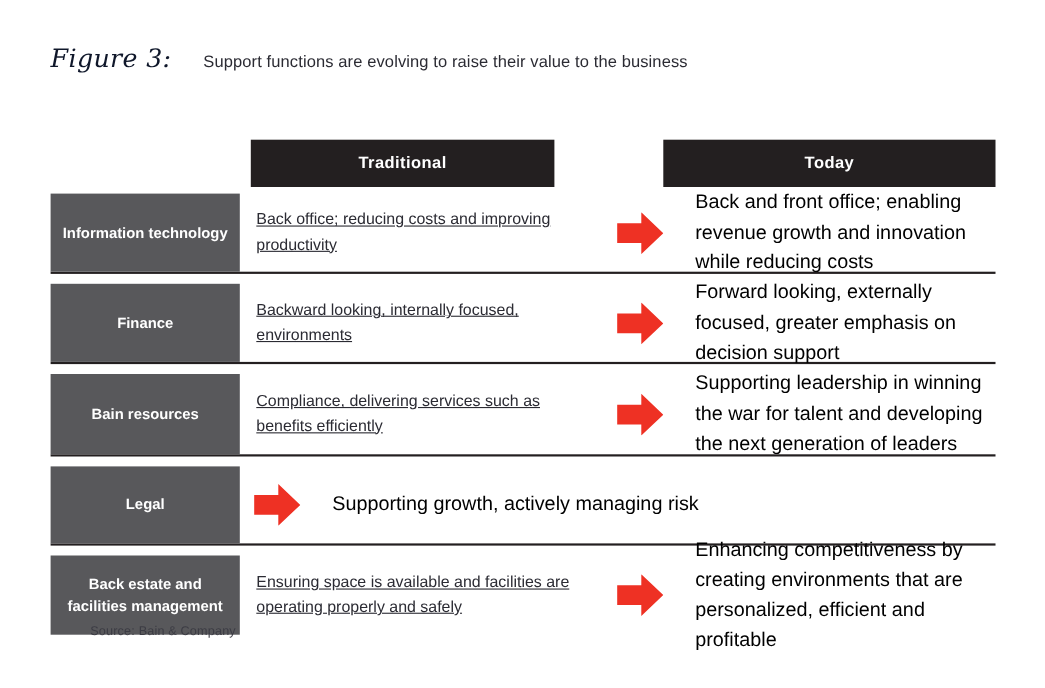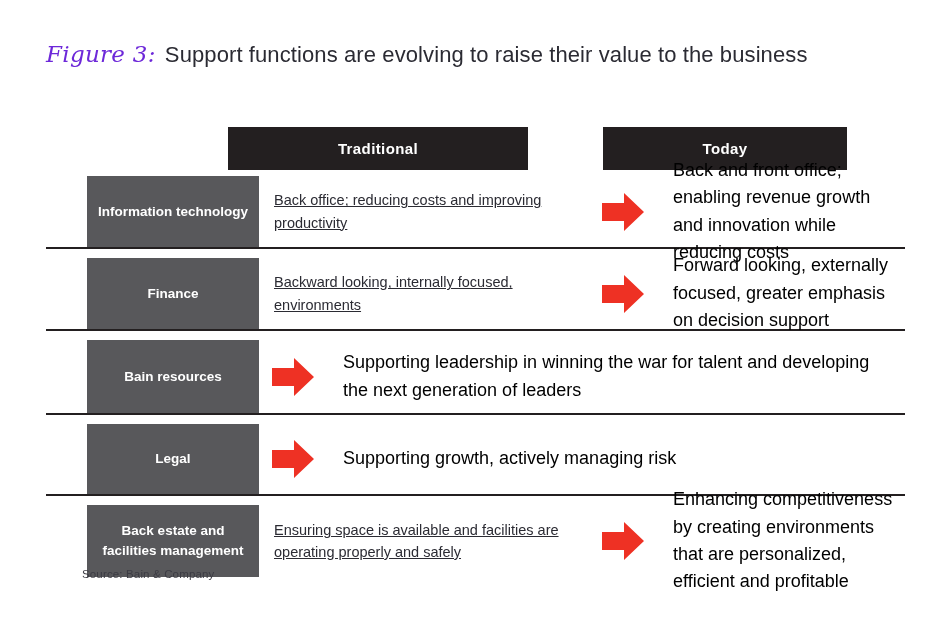--- a/index.html
+++ b/index.html
@@ -22,47 +22,48 @@
     left: 46px;
     top: 41px;
     display: flex;
     align-items: baseline;
     white-space: nowrap;
   }
   .fig-label {
     font-family: "DejaVu Serif", serif;
     font-style: italic;
     font-size: 23px;
-    color: #6d28d9;
+    color: #0f172a;
     letter-spacing: 0.3px;
     margin-right: 9px;
   }
   .fig-title {
     font-family: "Liberation Sans", sans-serif;
-    font-size: 22px;
+    font-size: 15px;
     color: #2b2b33;
     letter-spacing: 0.1px;
+    margin-left: 20px;
   }
 
   
   .hdr {
     position: absolute;
     top: 127px;
     height: 43px;
     background: #231f20;
     color: #ffffff;
     font-size: 15px;
     font-weight: bold;
     letter-spacing: 0.4px;
     display: flex;
     align-items: center;
     justify-content: center;
   }
-  .hdr-traditional { left: 228px; width: 300px; }
-  .hdr-today       { left: 603px; width: 244px; }
+  .hdr-traditional { left: 228px; width: 276px; }
+  .hdr-today       { left: 603px; width: 302px; }
 
   
   .table {
     position: absolute;
     left: 46px;
     top: 176px;
     width: 859px;
   }
 
   .fn-cell {
@@ -72,21 +73,20 @@
     color: #ffffff;
     font-size: 13.5px;
     font-weight: bold;
     line-height: 1.45;
     text-align: center;
     display: flex;
     align-items: center;
     justify-content: center;
     padding: 0 6px;
     box-sizing: border-box;
-    margin-left: 41px;
   }
 
   .trad-cell {
     flex: 0 0 330px;
     width: 330px;
     padding: 0 18px 0 15px;
     box-sizing: border-box;
     display: flex;
     align-items: center;
     font-size: 14.5px;
@@ -191,20 +191,21 @@
       </div>
       <div class="today-cell">Forward looking, externally focused, greater emphasis on decision support</div>
     </div>
     <div class="divider"></div>
     <div class="gap"></div>
   </div>
 
   <div class="rowwrap">
     <div class="inner r2">
       <div class="fn-cell">Bain resources</div>
+      <div class="trad-cell">Compliance, delivering services such as benefits efficiently</div>
       <div class="arrow-cell">
         <svg class="arrow-icon" viewBox="0 0 42 38">
           <polygon points="0,10 22,10 22,0 42,19 22,38 22,28 0,28" fill="#ee3124"></polygon>
         </svg>
       </div>
       <div class="today-cell">Supporting leadership in winning the war for talent and developing the next generation of leaders</div>
     </div>
     <div class="divider"></div>
     <div class="gap"></div>
   </div>

